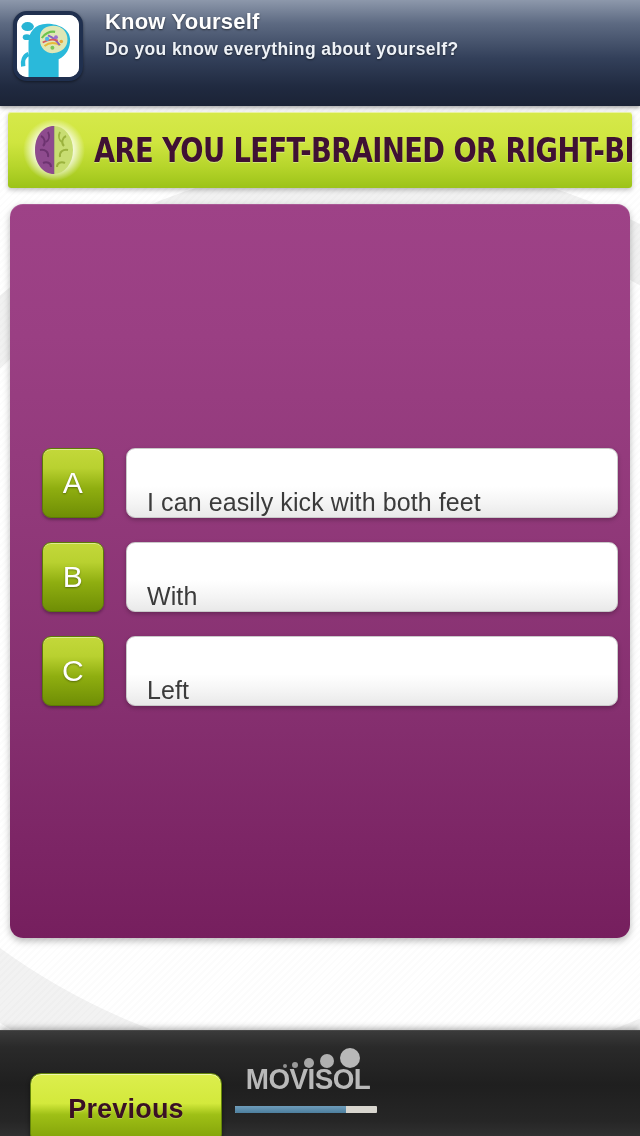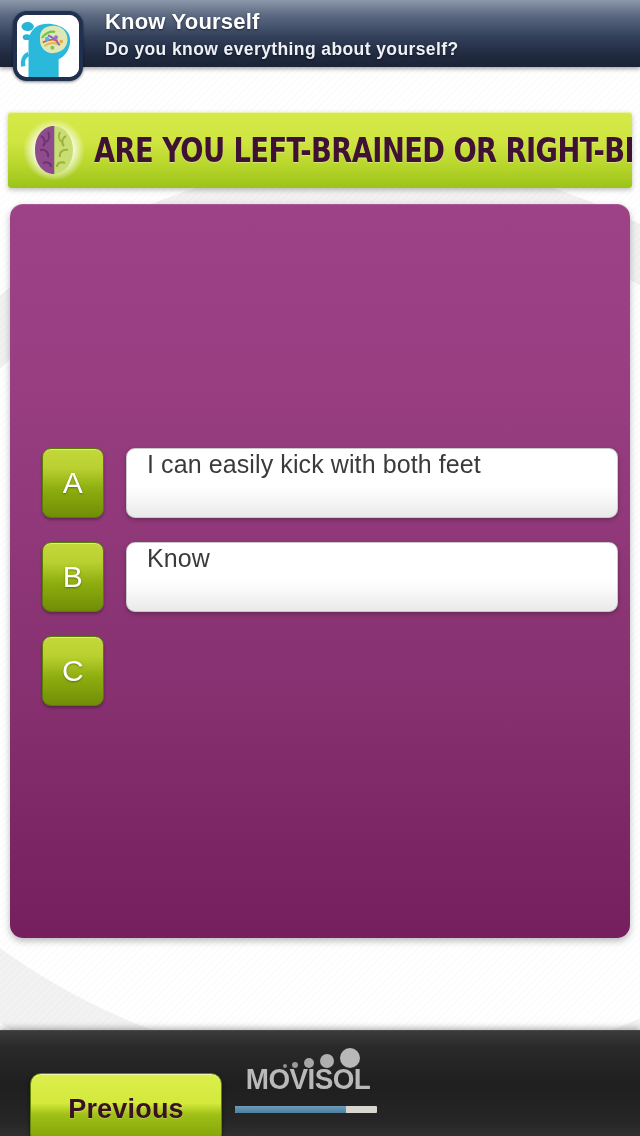--- a/index.html
+++ b/index.html
@@ -12,21 +12,21 @@
   
   #bg-layer{position:absolute;left:0;top:0;width:640px;height:1136px;background:#ffffff;overflow:hidden;}
   #bg-layer .arc{position:absolute;border-radius:50%;background:transparent;border:62px solid #f0f0f0;}
   #bg-layer .arc.a1{left:-330px;top:-290px;width:1300px;height:1300px;border-color:#f2f2f2;}
   #bg-layer .arc.a2{left:-470px;top:-120px;width:1580px;height:1580px;border-color:#f4f4f4;border-width:78px;}
   #bg-layer .arc.a3{left:-210px;top:160px;width:1060px;height:1060px;border-color:#f1f1f1;border-width:54px;}
   #bg-layer .stripes{position:absolute;left:0;top:0;width:640px;height:1136px;
     background:repeating-linear-gradient(135deg,rgba(0,0,0,.012) 0 2px,rgba(0,0,0,0) 2px 5px);}
 
   
-  #header{position:absolute;left:0;top:0;width:640px;height:67px;
+  #header{position:absolute;left:0;top:0;width:640px;height:106px;
     background:linear-gradient(180deg,#8d98ab 0%,#5d6a82 22%,#33405a 55%,#202a40 82%,#1b2336 100%);
     box-shadow:0 2px 4px rgba(0,0,0,.35);z-index:5;}
   #app-icon{position:absolute;left:13px;top:11px;width:70px;height:70px;border-radius:14px;
     background:#ffffff;border:4px solid #20304f;box-sizing:border-box;overflow:hidden;
     box-shadow:0 1px 3px rgba(0,0,0,.5);}
   #app-icon .ico-svg{display:block;width:100%;height:100%;}
   #header-text{position:absolute;left:105px;top:8px;right:8px;}
   #app-title{font-size:22px;font-weight:bold;color:#ffffff;letter-spacing:.2px;line-height:28px;
     text-shadow:0 1px 2px rgba(0,0,0,.55);}
   #app-subtitle{font-size:17.5px;color:#eef2f7;line-height:26px;letter-spacing:.4px;
@@ -59,21 +59,21 @@
   #answers{position:absolute;left:32px;top:244px;width:576px;}
   .answer-row{position:relative;height:70px;margin-bottom:24px;}
   .answer-letter{position:absolute;left:0;top:0;width:62px;height:70px;border-radius:9px;box-sizing:border-box;
     display:flex;align-items:center;justify-content:center;
     font-size:30px;color:#ffffff;letter-spacing:.5px;
     background:linear-gradient(180deg,#c3d83a 0%,#b9d130 28%,#8fae10 58%,#6f8e05 100%);
     border:1px solid #5c7a06;
     box-shadow:0 2px 3px rgba(0,0,0,.3),inset 0 1px 0 rgba(255,255,255,.45);
     text-shadow:0 1px 2px rgba(0,0,0,.35);}
   .answer-field{position:absolute;left:84px;top:0;right:0;height:70px;border-radius:9px;box-sizing:border-box;
-    display:flex;align-items:flex-start;padding:0 20px;
+    display:flex;align-items:flex-end;padding:0 20px;
     background:linear-gradient(180deg,#ffffff 0%,#ffffff 55%,#f4f4f4 80%,#e9e9e9 100%);
     border:1px solid #c9c9c9;
     box-shadow:0 2px 4px rgba(0,0,0,.25),inset 0 1px 0 rgba(255,255,255,.9);}
   .answer-field span{font-size:25px;color:#3b3b3b;line-height:30px;letter-spacing:.1px;
     overflow:hidden;white-space:nowrap;text-overflow:ellipsis;}
 
   
   #bottom-bar{position:absolute;left:0;bottom:0;width:640px;height:106px;z-index:6;
     background:linear-gradient(180deg,#3c3c3c 0%,#2a2a2a 16%,#1f1f1f 52%,#262626 86%,#303030 100%);
     box-shadow:0 -2px 6px rgba(0,0,0,.3),inset 0 1px 0 rgba(255,255,255,.07);}
@@ -176,26 +176,29 @@
     <div class="answer-row">
       <div class="answer-letter">A</div>
       <div class="answer-field">
         <span>I can easily kick with both feet</span>
       </div>
     </div>
 
     <div class="answer-row">
       <div class="answer-letter">B</div>
       <div class="answer-field">
-        <span>Know</span>
+        <span>With</span>
       </div>
     </div>
 
     <div class="answer-row">
       <div class="answer-letter">C</div>
+      <div class="answer-field">
+        <span>Left</span>
+      </div>
     </div>
 
   </div>
 </div>
 
 <div id="bottom-bar">
   <div class="nav-button" id="prev-button">Previous</div>
 
   <div id="brand-block">
     <div id="brand-dots">

